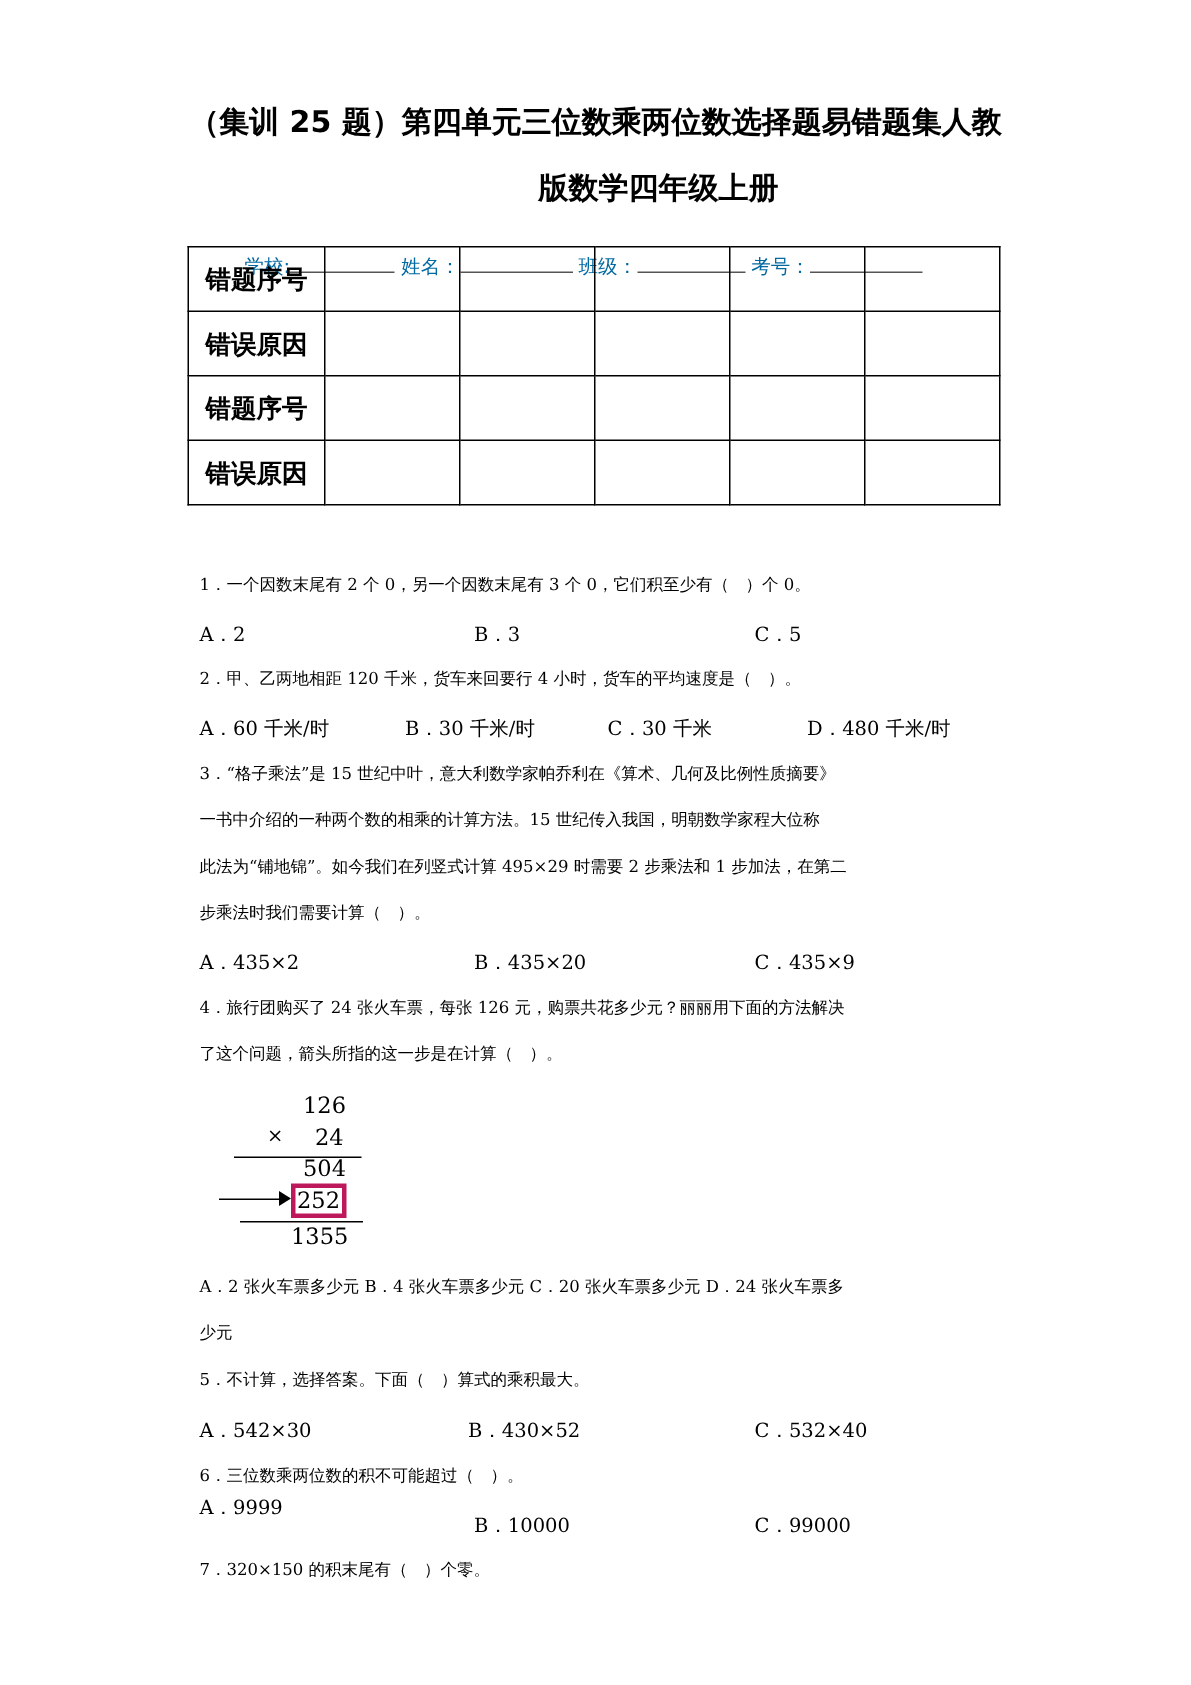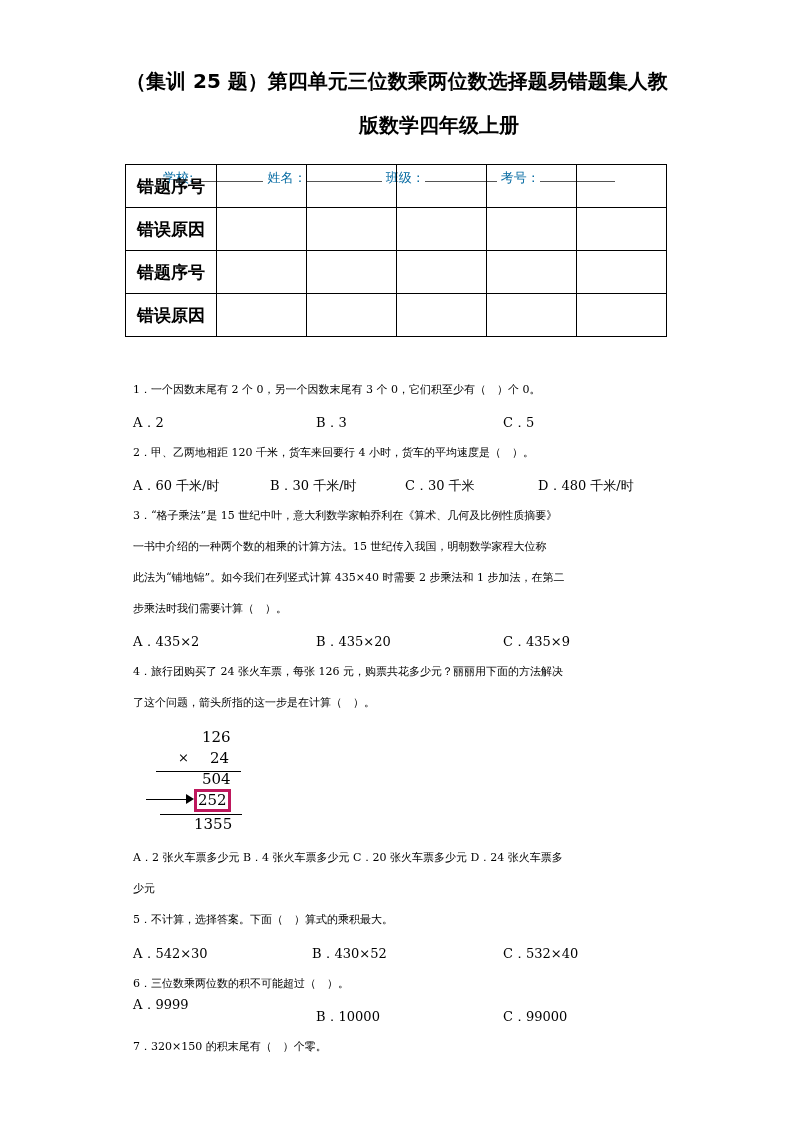--- a/index.html
+++ b/index.html
@@ -95,21 +95,21 @@
 <div class="opt" style="left:503px;top:414px">C．5</div>
 
 <div class="q" style="top:437px">2．甲、乙两地相距 120 千米，货车来回要行 4 小时，货车的平均速度是（　）。</div>
 <div class="opt" style="left:133px;top:477px">A．60 千米/时</div>
 <div class="opt" style="left:270px;top:477px">B．30 千米/时</div>
 <div class="opt" style="left:405px;top:477px">C．30 千米</div>
 <div class="opt" style="left:538px;top:477px">D．480 千米/时</div>
 
 <div class="q" style="top:500px">3．“格子乘法”是 15 世纪中叶，意大利数学家帕乔利在《算术、几何及比例性质摘要》</div>
 <div class="q" style="top:531px">一书中介绍的一种两个数的相乘的计算方法。15 世纪传入我国，明朝数学家程大位称</div>
-<div class="q" style="top:562px">此法为“铺地锦”。如今我们在列竖式计算 435×40 时需要 2 步乘法和 1 步加法，在第二</div>
+<div class="q" style="top:562px">此法为“铺地锦”。如今我们在列竖式计算 495×29 时需要 2 步乘法和 1 步加法，在第二</div>
 <div class="q" style="top:593px">步乘法时我们需要计算（　）。</div>
 <div class="opt" style="left:133px;top:633px">A．435×2</div>
 <div class="opt" style="left:316px;top:633px">B．435×20</div>
 <div class="opt" style="left:503px;top:633px">C．435×9</div>
 
 <div class="q" style="top:656px">4．旅行团购买了 24 张火车票，每张 126 元，购票共花多少元？丽丽用下面的方法解决</div>
 <div class="q" style="top:687px">了这个问题，箭头所指的这一步是在计算（　）。</div>
 
 <div class="calc">
   <span style="left:62px;top:0px">126</span>

